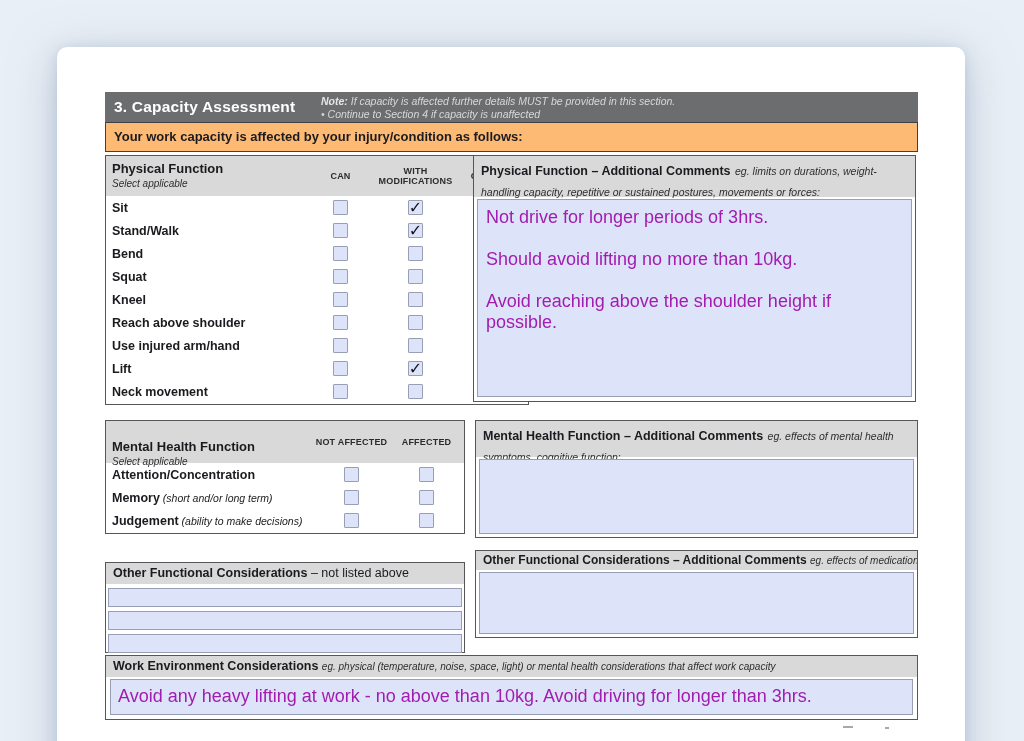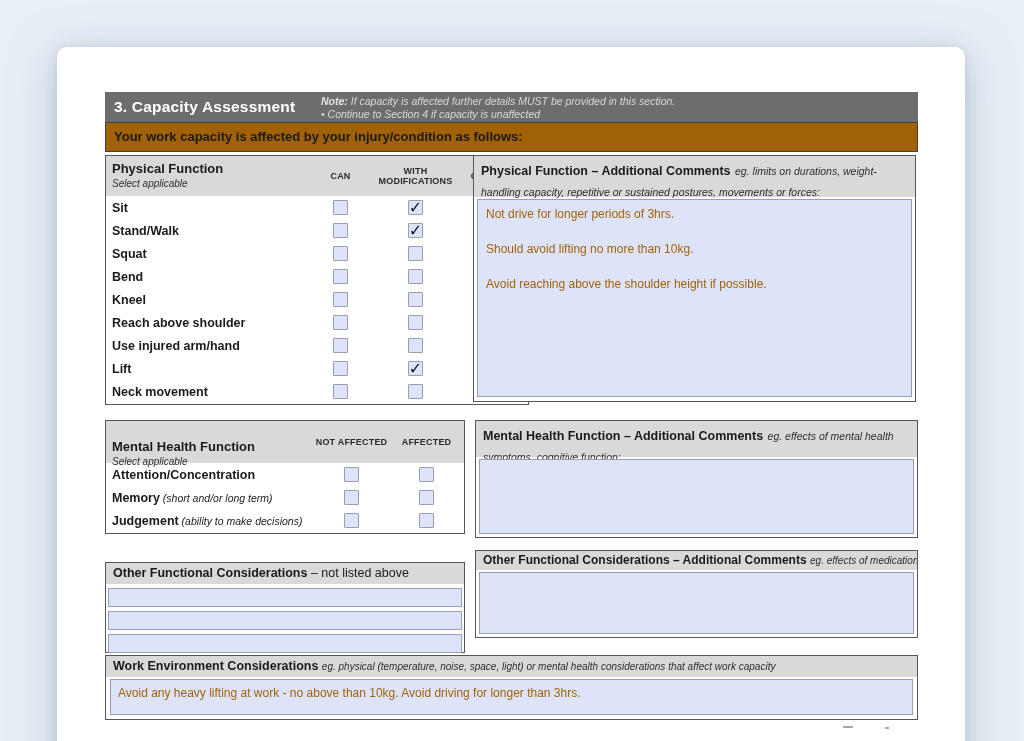--- a/index.html
+++ b/index.html
@@ -18,21 +18,21 @@
         box-shadow:0 2px 14px rgba(140,160,185,.35),0 10px 45px rgba(140,160,185,.5);}
   .form{position:absolute;left:48px;top:45px;width:813px;}
 
   
   .sec-head{position:absolute;left:0;top:0;width:813px;height:30px;background:var(--header-bar);color:#fff;}
   .sec-title{position:absolute;left:9px;top:0;line-height:30px;font-size:15.5px;font-weight:bold;letter-spacing:.2px;}
   .sec-note{position:absolute;left:216px;top:3px;width:590px;font-size:10.5px;font-style:italic;color:#d7d8d9;line-height:1.25;}
   .sec-note b{color:#e4e5e6;}
 
   
-  .intro{position:absolute;left:0;top:30px;width:813px;height:30px;background:#a16207;border:1px solid #3f4042;
+  .intro{position:absolute;left:0;top:30px;width:813px;height:30px;background:#fdba74;border:1px solid #3f4042;
          font-size:13px;font-weight:bold;line-height:28px;padding-left:8px;}
 
   .box{position:absolute;background:#fff;border:1px solid var(--box-border);}
   .thead{background:var(--table-header);display:flex;}
   .thead .tname{flex:1;padding:5px 0 0 6px;}
   .tname .t1{font-size:13px;font-weight:bold;}
   .tname .t2{font-size:10px;font-style:italic;margin-top:2px;color:#2e2e32;}
   .thead .tcolhead{width:75px;display:flex;align-items:center;justify-content:center;text-align:center;
                    font-size:9px;font-weight:bold;line-height:1.15;letter-spacing:.2px;color:#2b2b2e;}
   .trow{display:flex;align-items:center;height:23px;}
@@ -40,21 +40,21 @@
   .tlabel .rowhint{font-weight:normal;font-style:italic;font-size:10.5px;}
   .trow .tcol{width:75px;display:flex;align-items:center;justify-content:center;}
   .cb{width:15px;height:15px;border:1px solid var(--field-border);background:var(--field-fill);border-radius:1px;
       display:flex;align-items:center;justify-content:center;font-size:16px;font-weight:bold;color:#101014;line-height:1;}
   .cb.checked{font-family:"DejaVu Sans",sans-serif;}
 
   .box-head{background:var(--table-header);padding:4px 7px 3px;line-height:1.3;}
   .bh-title{font-size:12.5px;font-weight:bold;}
   .bh-hint{font-size:10.5px;font-style:italic;color:#2e2e32;}
   .field{position:absolute;border:1px solid var(--field-border);background:var(--field-fill);
-         font-size:12px;color:#a16207;padding:7px 8px;overflow:hidden;}
+         font-size:18px;color:#a21caf;padding:7px 8px;overflow:hidden;}
   .para{margin-bottom:21px;}
 
   .input-line{height:19px;margin:4px 2px 0 2px;border:1px solid var(--field-border);background:var(--field-fill);}
   .ofc-head{background:var(--table-header);height:21px;line-height:21px;padding-left:7px;font-size:12.5px;white-space:nowrap;overflow:hidden;}
   .ofc-head b{font-weight:bold;}
 
   .footer-artifact{position:absolute;background:#8f9398;opacity:.8;}
 </style>
 </head>
 <body>
@@ -101,33 +101,33 @@
             <span class="cb"></span>
           </div>
         <div class="tcol">
             <span class="cb checked">✓</span>
           </div>
         <div class="tcol">
             <span class="cb"></span>
           </div>
       </div>
       <div class="trow">
+        <div class="tlabel">Bend</div>
+        <div class="tcol">
+            <span class="cb"></span>
+          </div>
+        <div class="tcol">
+            <span class="cb"></span>
+          </div>
+        <div class="tcol">
+            <span class="cb"></span>
+          </div>
+      </div>
+      <div class="trow">
         <div class="tlabel">Squat</div>
-        <div class="tcol">
-            <span class="cb"></span>
-          </div>
-        <div class="tcol">
-            <span class="cb"></span>
-          </div>
-        <div class="tcol">
-            <span class="cb"></span>
-          </div>
-      </div>
-      <div class="trow">
-        <div class="tlabel">Bend</div>
         <div class="tcol">
             <span class="cb"></span>
           </div>
         <div class="tcol">
             <span class="cb"></span>
           </div>
         <div class="tcol">
             <span class="cb"></span>
           </div>
       </div>

